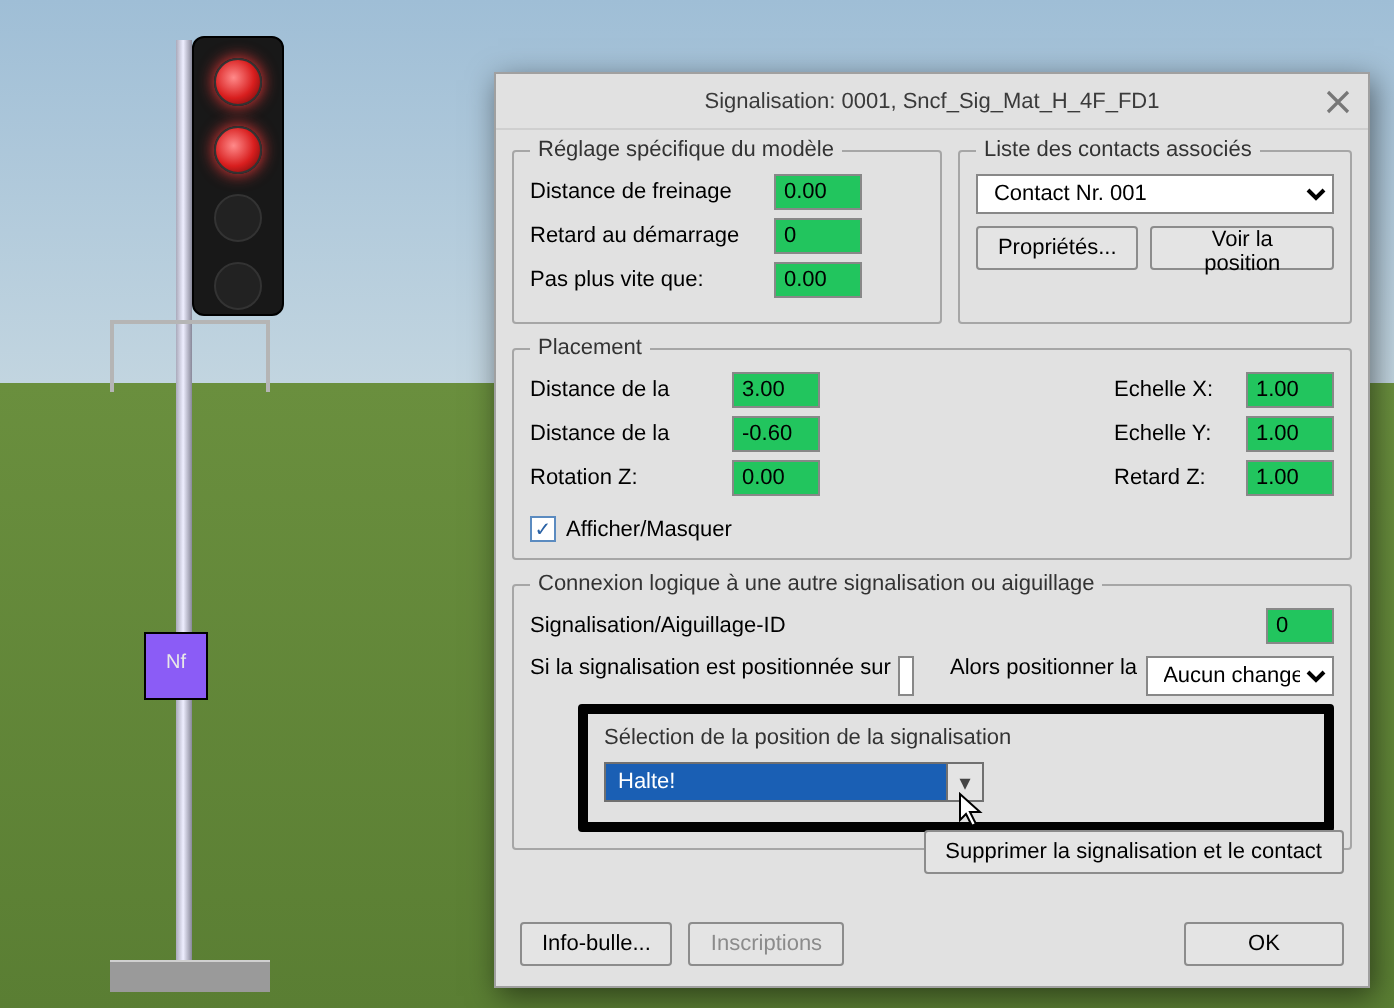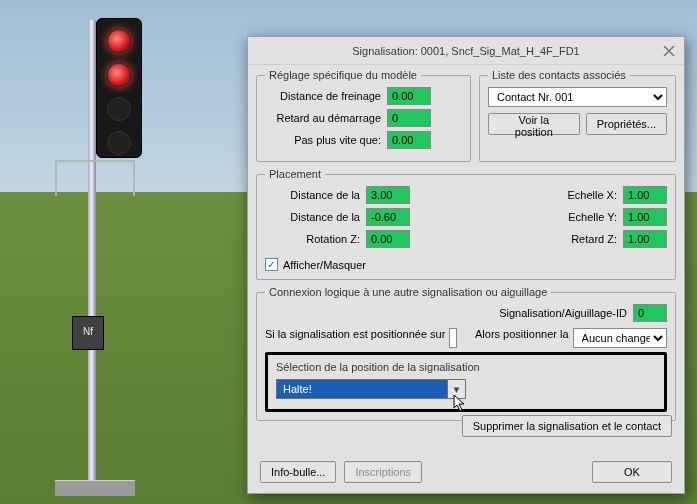--- a/index.html
+++ b/index.html
@@ -29,21 +29,21 @@
   .signal-head {
     position: absolute; left: 96px; top: 18px; width: 46px; height: 140px;
     background: #181818; border-radius: 6px; border: 1px solid #000;
     display: flex; flex-direction: column; align-items: center; justify-content: flex-start;
     padding-top: 10px; gap: 10px;
   }
   .light { width: 24px; height: 24px; border-radius: 50%; background: #222; border: 1px solid #333; }
   .light.red { background: radial-gradient(circle at 40% 40%, #ff8a8a, #d81e1e 55%, #5b0707); box-shadow: 0 0 8px #ff3b3b; }
   .nr-plate {
     position: absolute; left: 72px; top: 316px; width: 32px; height: 34px;
-    background: #404040; color: #e8e8e8; border: 1px solid #000;
+    background: #8b5cf6; color: #e8e8e8; border: 1px solid #000;
     font-size: 10px; text-align: center; line-height: 30px;
   }
 
   
   .dialog {
     position: absolute; left: 247px; top: 36px; width: 438px; height: 458px;
     background: #e1e1e1; border: 1px solid #a0a0a0;
     box-shadow: 2px 4px 14px rgba(0,0,0,0.5);
   }
   .titlebar {
@@ -58,21 +58,21 @@
   .closebtn svg { width: 18px; height: 18px; }
   .content { padding: 4px 8px 8px 8px; }
 
   fieldset {
     border: 1px solid #a6a6a6; border-radius: 2px; margin-bottom: 6px;
     padding: 6px 8px 8px 8px;
   }
   legend { font-size: 11px; color: #333; padding: 0 4px; }
 
   .row { display: flex; align-items: center; gap: 6px; margin-bottom: 4px; }
-  .lbl-right { text-align: right; white-space: nowrap; }
+  .lbl-right { white-space: nowrap; }
   .lbl-left  { text-align: left; white-space: nowrap; }
   input.txt {
     width: 44px; height: 18px; border: 1px solid #888; background: #22c55e;
     font-size: 11px; padding: 0 4px;
   }
   select.sel, .sel {
     height: 20px; border: 1px solid #888; background: #fff; font-size: 11px;
     padding-left: 4px;
   }
   button.btn {
@@ -89,28 +89,28 @@
   .placement-grid { display: flex; gap: 30px; }
   .placement-col .lbl-right { width: 95px; }
   .placement-col2 .lbl-right { width: 60px; }
 
   .chk { display: flex; align-items: center; gap: 5px; margin-top: 6px; cursor: pointer; }
   .chkbox {
     width: 13px; height: 13px; border: 1px solid #5b8bc0; background: #fff;
     display: flex; align-items: center; justify-content: center; color: #2a62a5; font-size: 10px;
   }
 
-  .conn-row1 { display: flex; justify-content: flex-end; align-items: center; gap: 6px; margin-bottom: 6px; }
+  .conn-row1 { display: flex; justify-content: space-between; align-items: center; gap: 6px; margin-bottom: 6px; }
   .conn-row2 { display: flex; gap: 18px; margin-bottom: 4px; }
   .conn-col { display: flex; gap: 4px; flex: 1; }
   .conn-col .sel { width: 100%; }
 
   .highlight {
-    position: relative; border: 3px solid #000000; border-radius: 2px;
-    padding: 6px 8px 10px 8px; margin-top: 4px;
+    position: relative; border: 5px solid #000000; border-radius: 2px;
+    padding: 6px 8px 10px 8px; margin-top: 4px; margin-left: 24px;
   }
   .highlight .sub { font-size: 11px; color: #333; margin-bottom: 6px; }
   .highlight .hl-select {
     width: 190px; height: 20px; display: flex; align-items: center;
     background: #1a5fb4; color: #fff; border: 1px solid #707070;
     padding-left: 6px; position: relative;
   }
   .highlight .hl-arrow {
     position: absolute; right: 0; top: 0; width: 18px; height: 100%;
     background: #e4e4e4; border-left: 1px solid #707070;
@@ -174,22 +174,22 @@
           <input class="txt" value="0.00" style="">
         </div>
       </fieldset>
 
       <fieldset>
         <legend>Liste des contacts associés</legend>
         <select class="sel" style="width:100%;margin-bottom:6px">
           <option>Contact Nr. 001</option>
         </select>
         <div class="row" style="gap:6px">
+          <button class="btn">Propriétés...</button>
           <button class="btn">Voir la position</button>
-          <button class="btn">Propriétés...</button>
         </div>
       </fieldset>
     </div>
 
     <fieldset>
       <legend>Placement</legend>
       <div class="placement-grid">
         <div class="placement-col">
           <div class="row">
               <span class="lbl-right">Distance de la</span>

